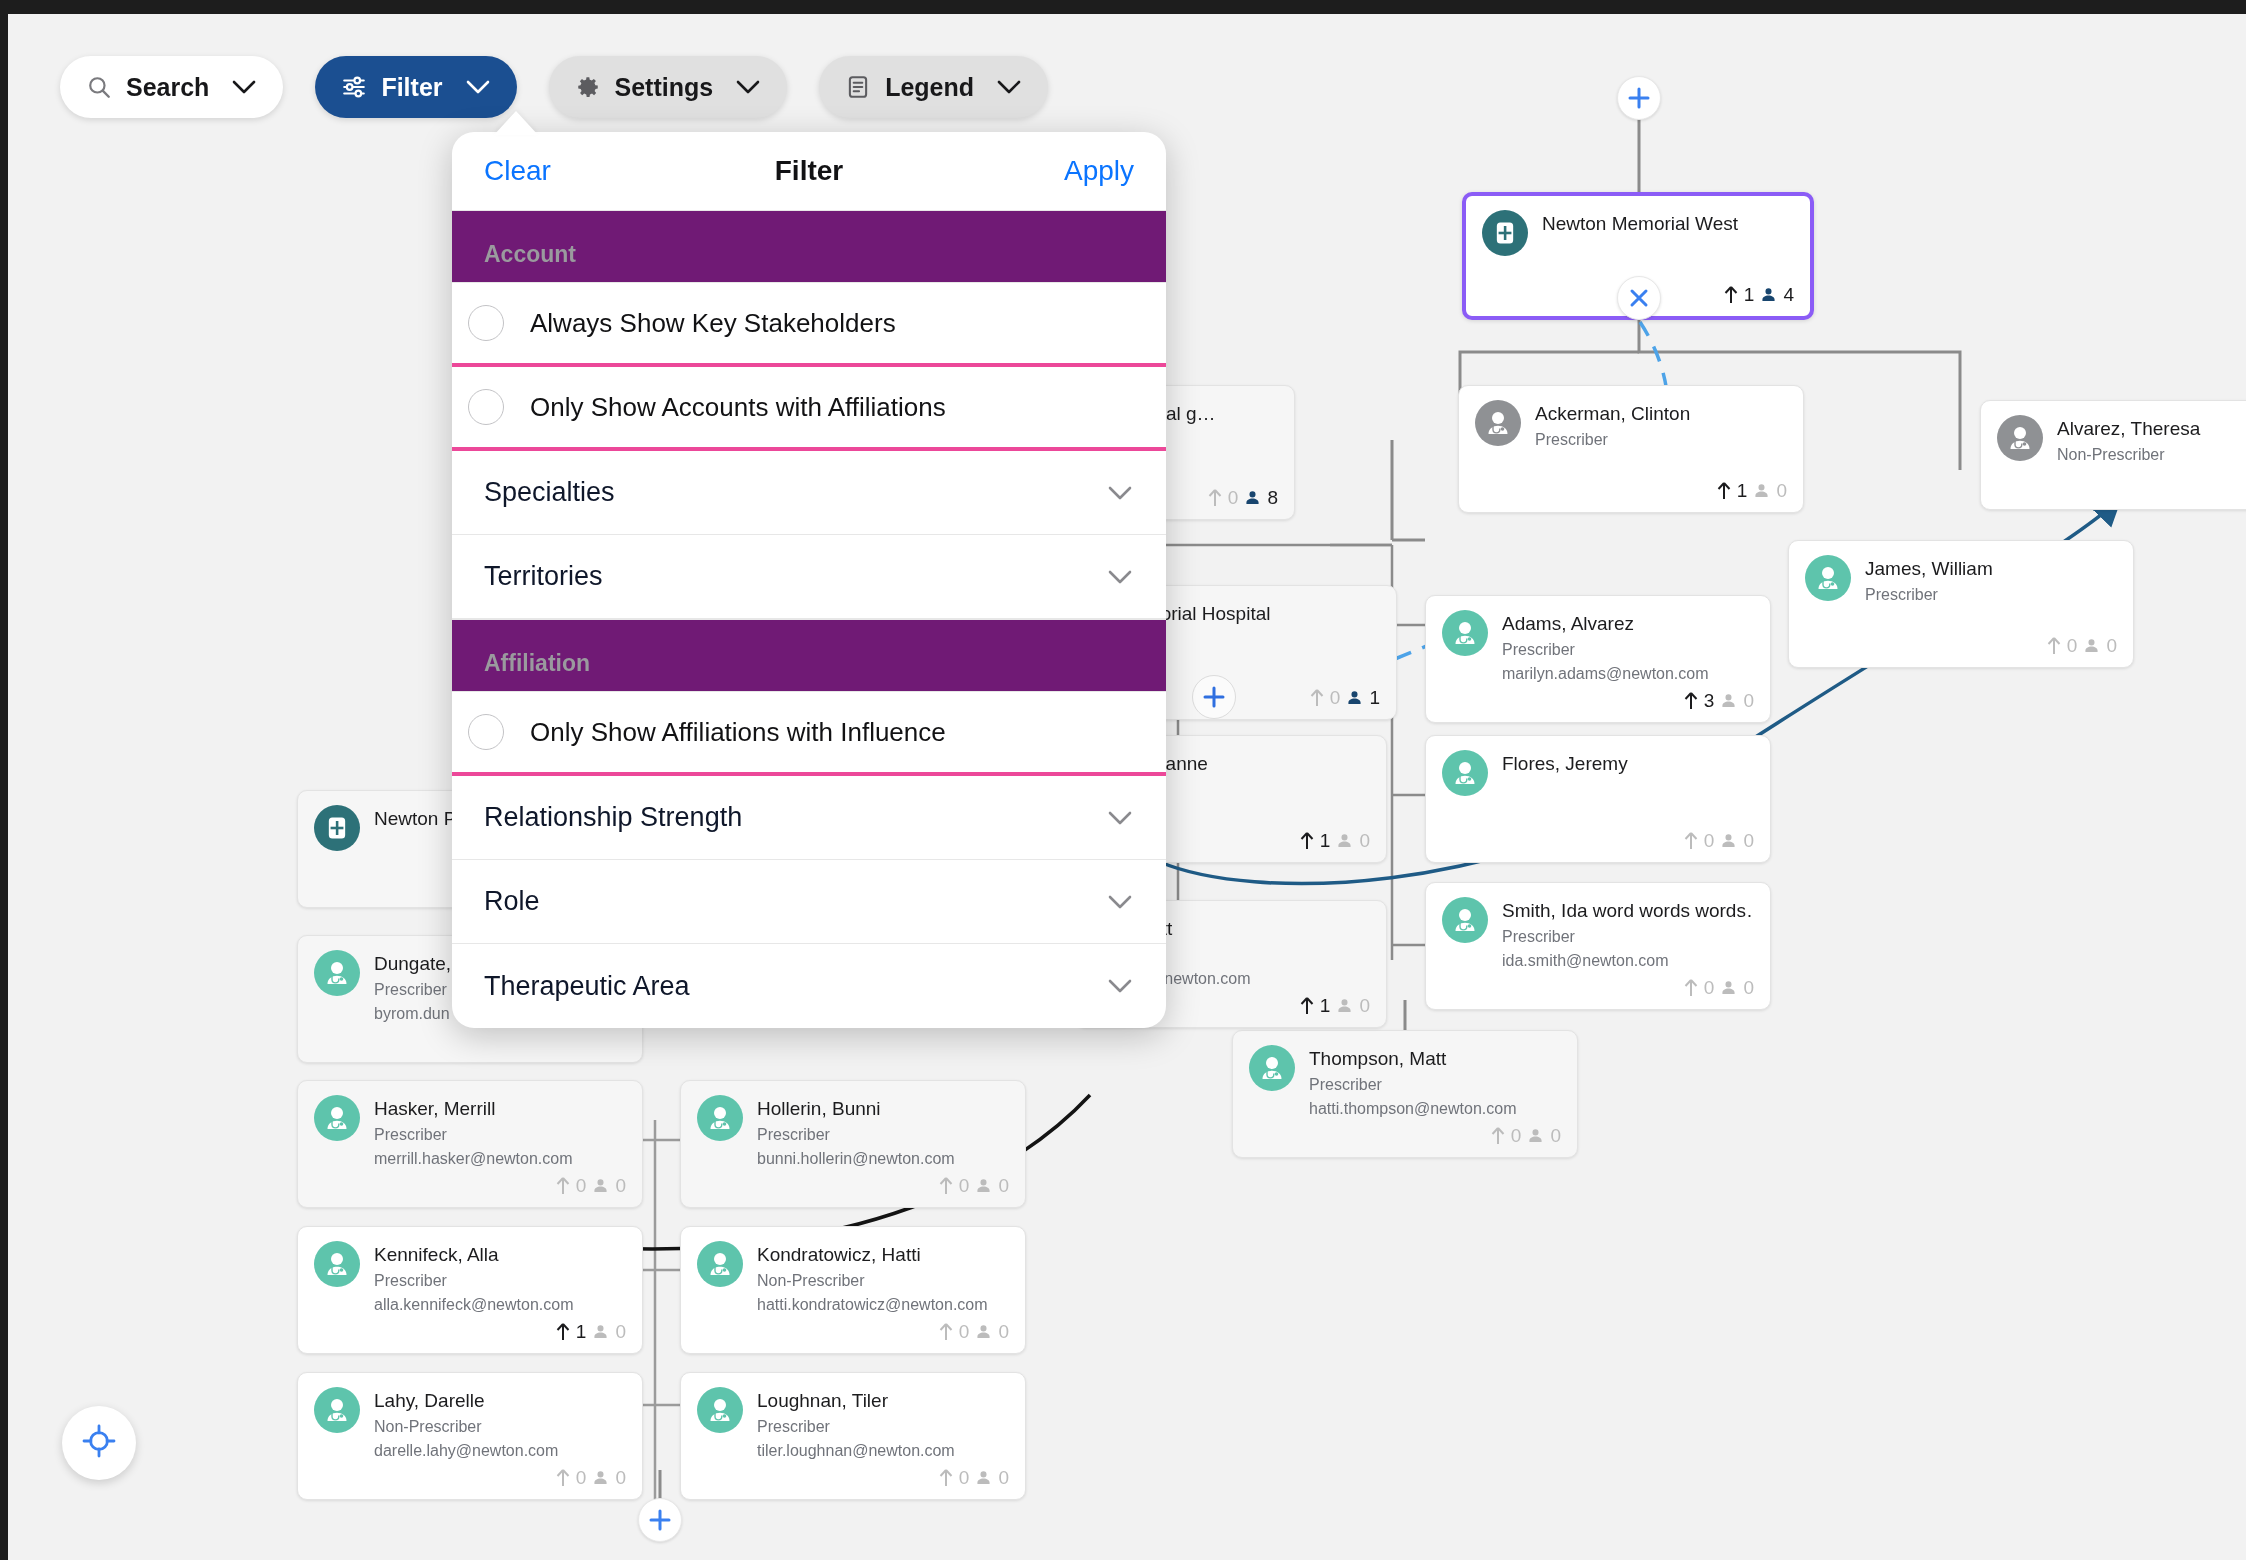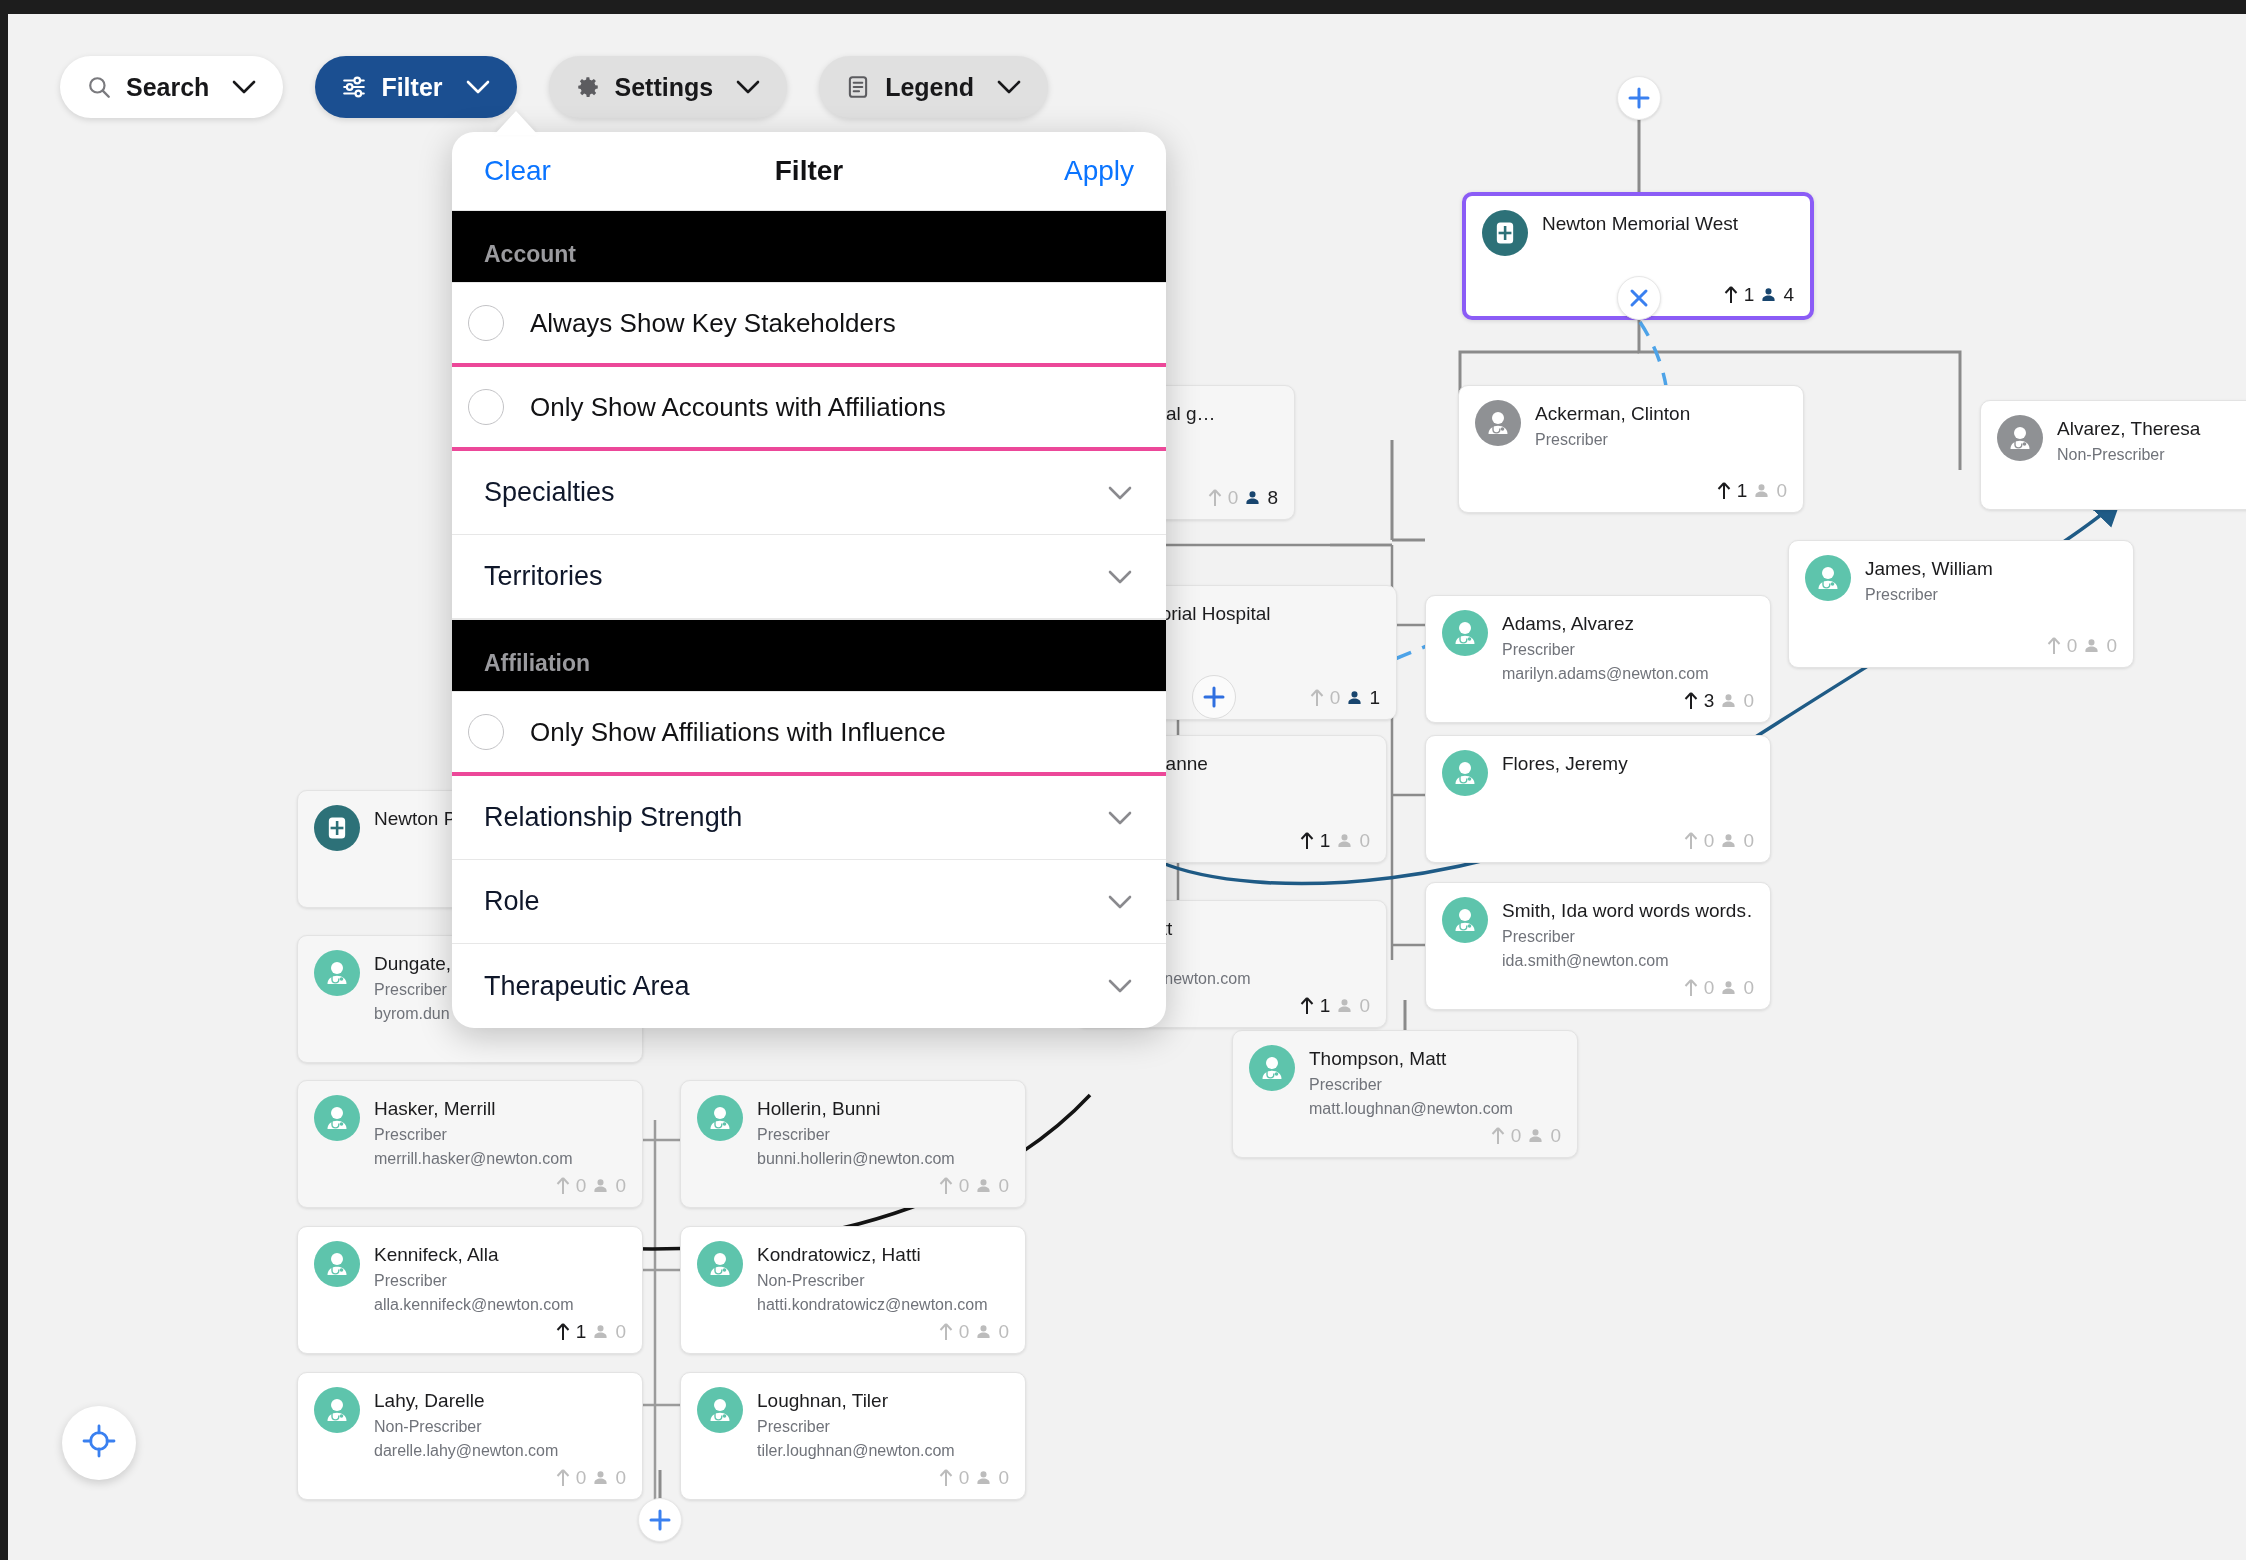--- a/index.html
+++ b/index.html
@@ -125,21 +125,21 @@
   }
   .pop-header .ttl {
     position: absolute; left: 0; right: 0; text-align: center;
     font-size: 28px; font-weight: bold; color: #121214;
   }
   .pop-link {
     font-size: 28px; color: #0a74ff; cursor: pointer; position: relative; z-index: 2;
   }
   .pop-link.right { margin-left: auto; }
   .sec-head {
-    background: #000000;
+    background: #701a75;
     border-top: 1px solid #e7e7e7;
     border-bottom: 1px solid #e7e7e7;
     padding: 30px 32px 14px 32px;
     font-size: 23px; font-weight: bold; color: #9a9a9e;
   }
   .opt-row {
     display: flex; align-items: center;
     padding: 0 16px; height: 84px;
     border-bottom: 4px solid #ec4899;
     cursor: pointer;
@@ -473,21 +473,21 @@
         <svg width="34" height="34" viewBox="0 0 34 34">
             <circle cx="17" cy="12" r="6" fill="#fff"></circle>
             <path d="M7.5 28c0-5.2 4.3-8.2 9.5-8.2s9.5 3 9.5 8.2z" fill="#fff"></path>
             <path d="M12 19.5v4a3.4 3.4 0 0 0 6.8 0v-1" stroke="#5ec4ac" stroke-width="1.4" fill="none"></path>
             <circle cx="21.5" cy="23" r="1.8" fill="#5ec4ac"></circle>
           </svg>
       </div>
       <div class="node-text">
         <div class="node-name">Thompson, Matt</div>
         <div class="node-sub">Prescriber</div>
-        <div class="node-sub">matt.loughnan@newton.com</div>
+        <div class="node-sub">hatti.thompson@newton.com</div>
       </div>
     </div>
     <div class="node-metrics">
       <span class="metric zero">
         <svg width="16" height="20" viewBox="0 0 16 20">
             <path d="M8 2 L8 18 M8 2 L2.5 8 M8 2 L13.5 8" stroke="#bcbcbc" stroke-width="2" fill="none"></path>
           </svg>
         <span>0</span>
       </span>
       <span class="metric ppl zero">

